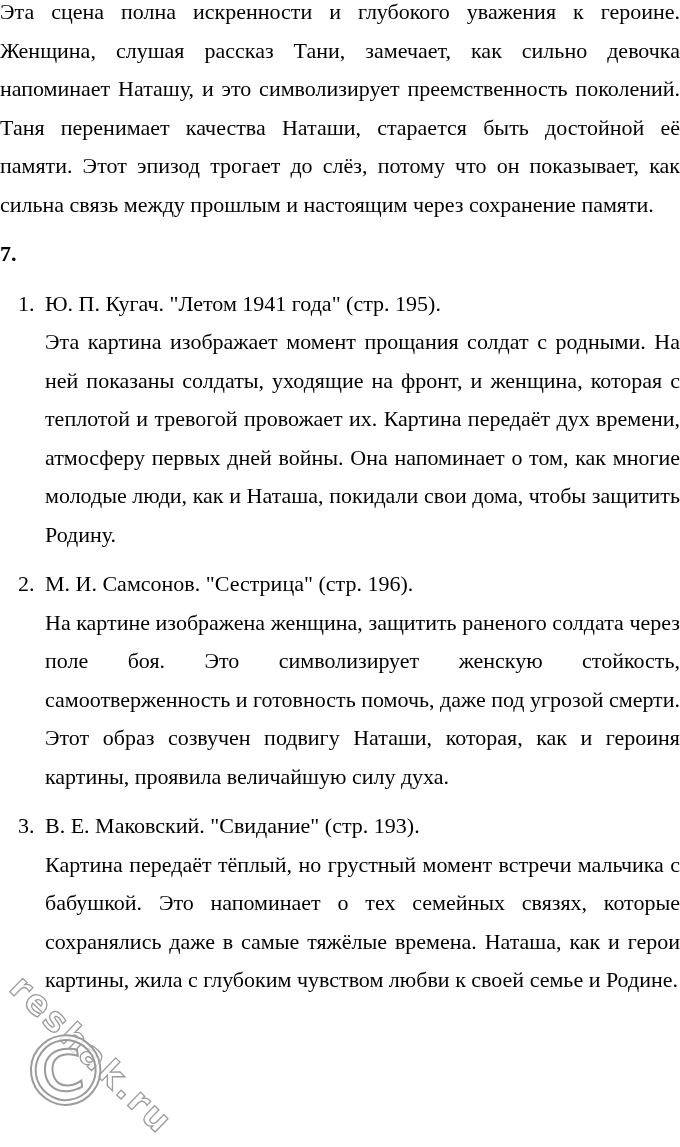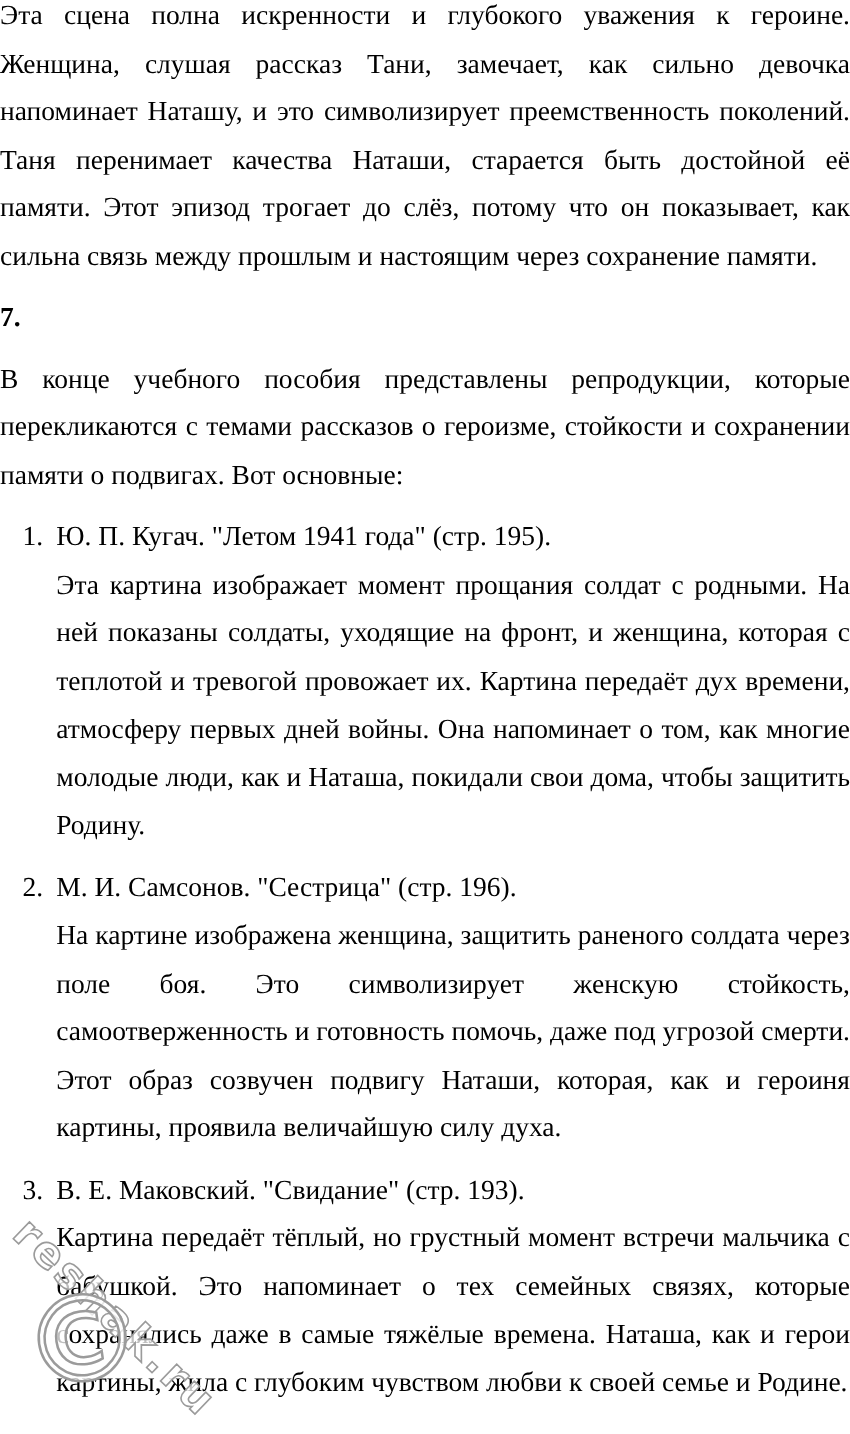--- a/index.html
+++ b/index.html
@@ -90,21 +90,20 @@
 </style>
 </head>
 <body>
 
 <div class="page">
 
   <p class="para intro">Эта сцена полна искренности и глубокого уважения к героине. Женщина, слушая рассказ Тани, замечает, как сильно девочка напоминает Наташу, и это символизирует преемственность поколений. Таня перенимает качества Наташи, старается быть достойной её памяти. Этот эпизод трогает до слёз, потому что он показывает, как сильна связь между прошлым и настоящим через сохранение памяти.</p>
 
   <h2 class="section-number">7.</h2>
 
-  <p class="para lead">В конце учебного пособия представлены репродукции, которые перекликаются с темами рассказов о героизме, стойкости и сохранении памяти о подвигах. Вот основные:</p>
 
   <div class="list">
 
     <div class="item">
       <span class="marker">1.</span>
       <p class="title">Ю. П. Кугач. "Летом 1941 года" (стр. 195).</p>
       <p class="para desc">Эта картина изображает момент прощания солдат с родными. На ней показаны солдаты, уходящие на фронт, и женщина, которая с теплотой и тревогой провожает их. Картина передаёт дух времени, атмосферу первых дней войны. Она напоминает о том, как многие молодые люди, как и Наташа, покидали свои дома, чтобы защитить Родину.</p>
     </div>
 
     <div class="item">

